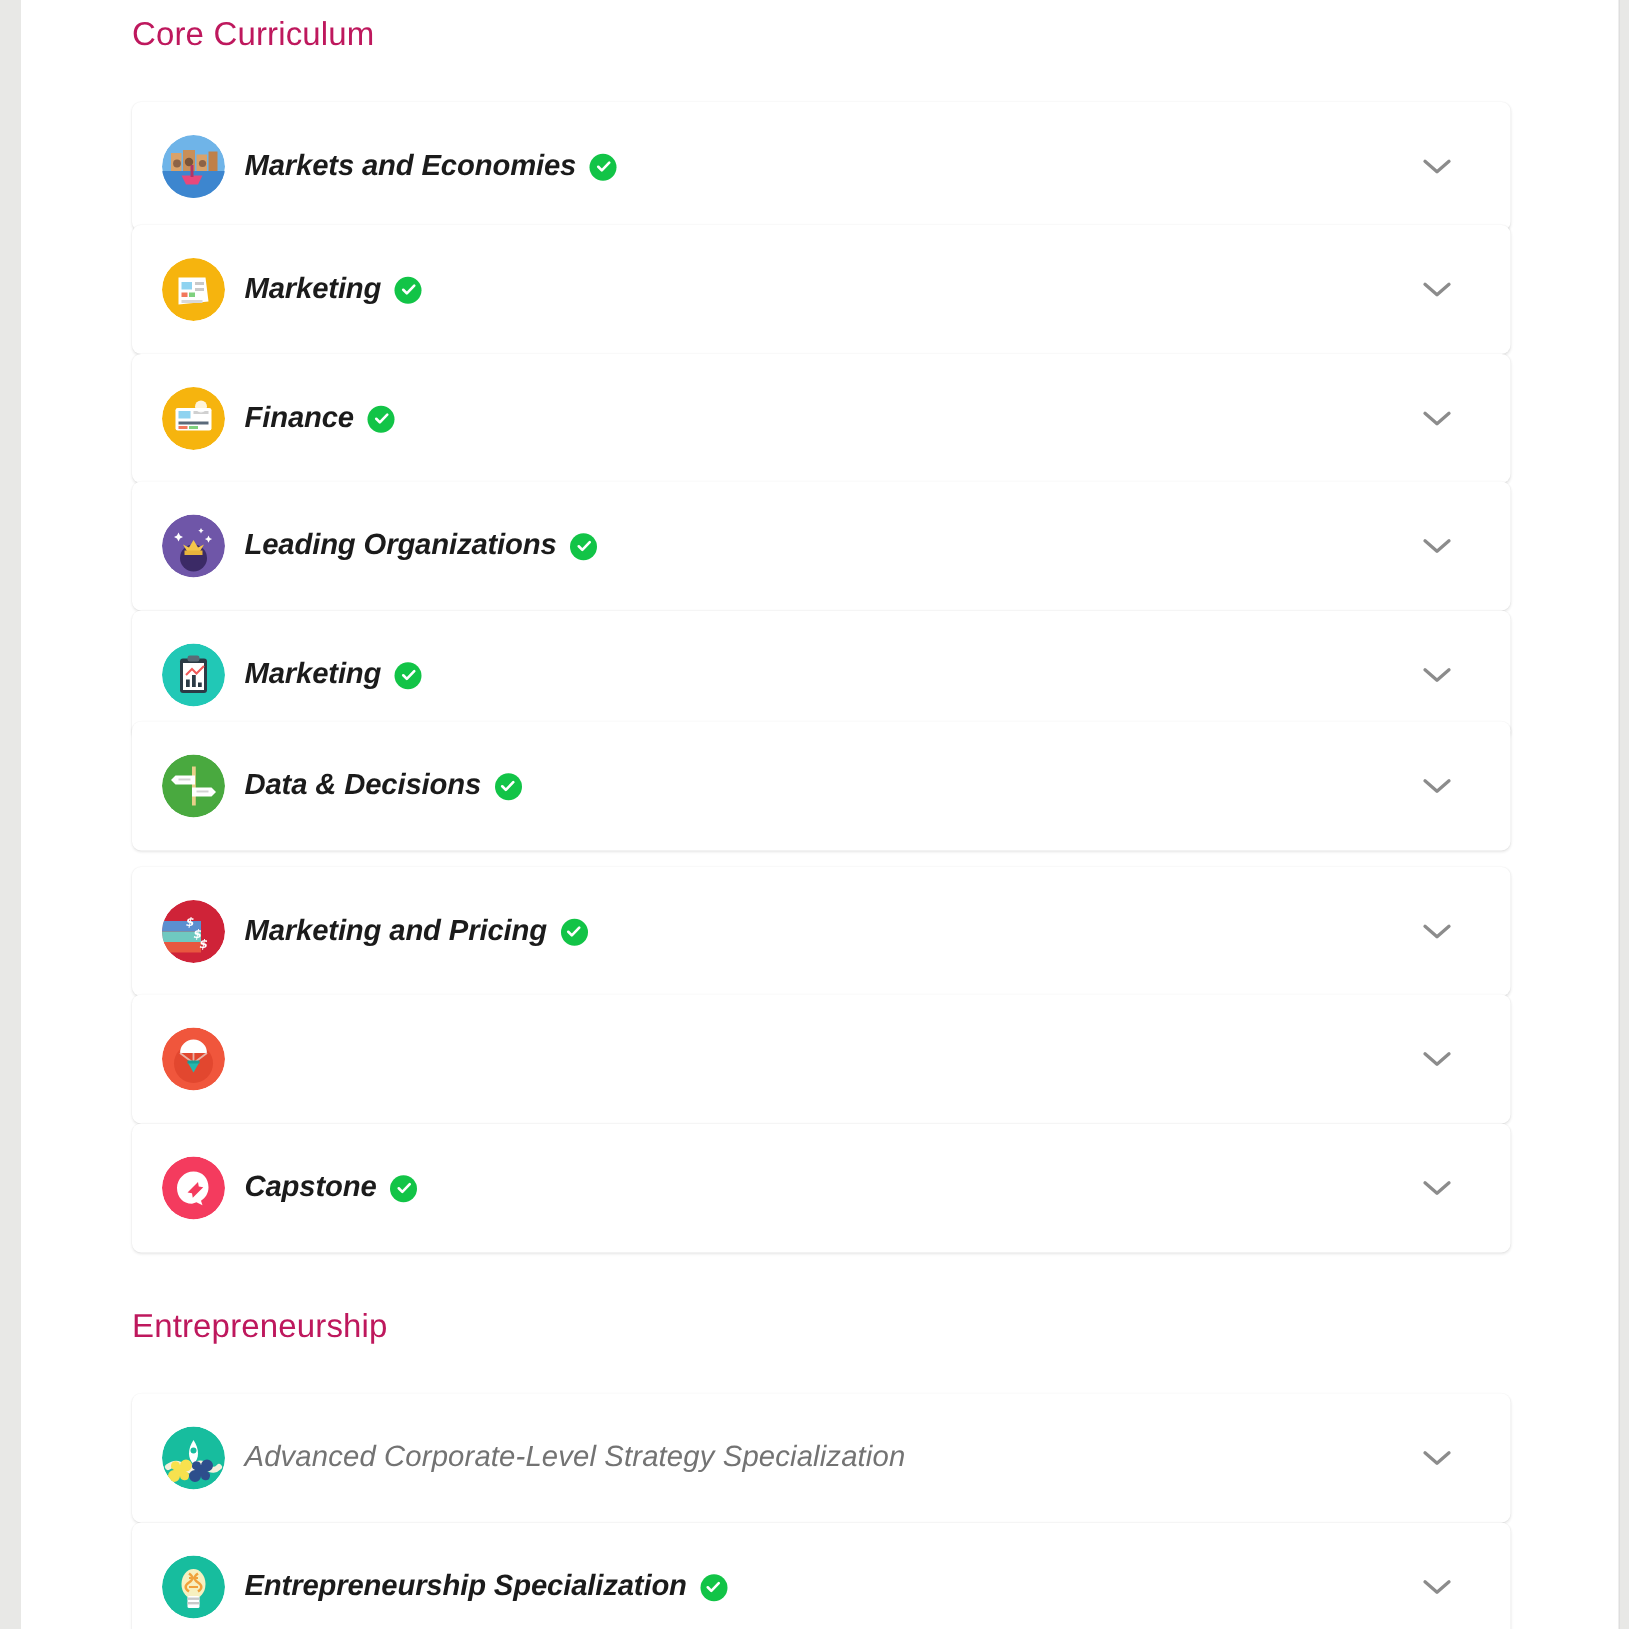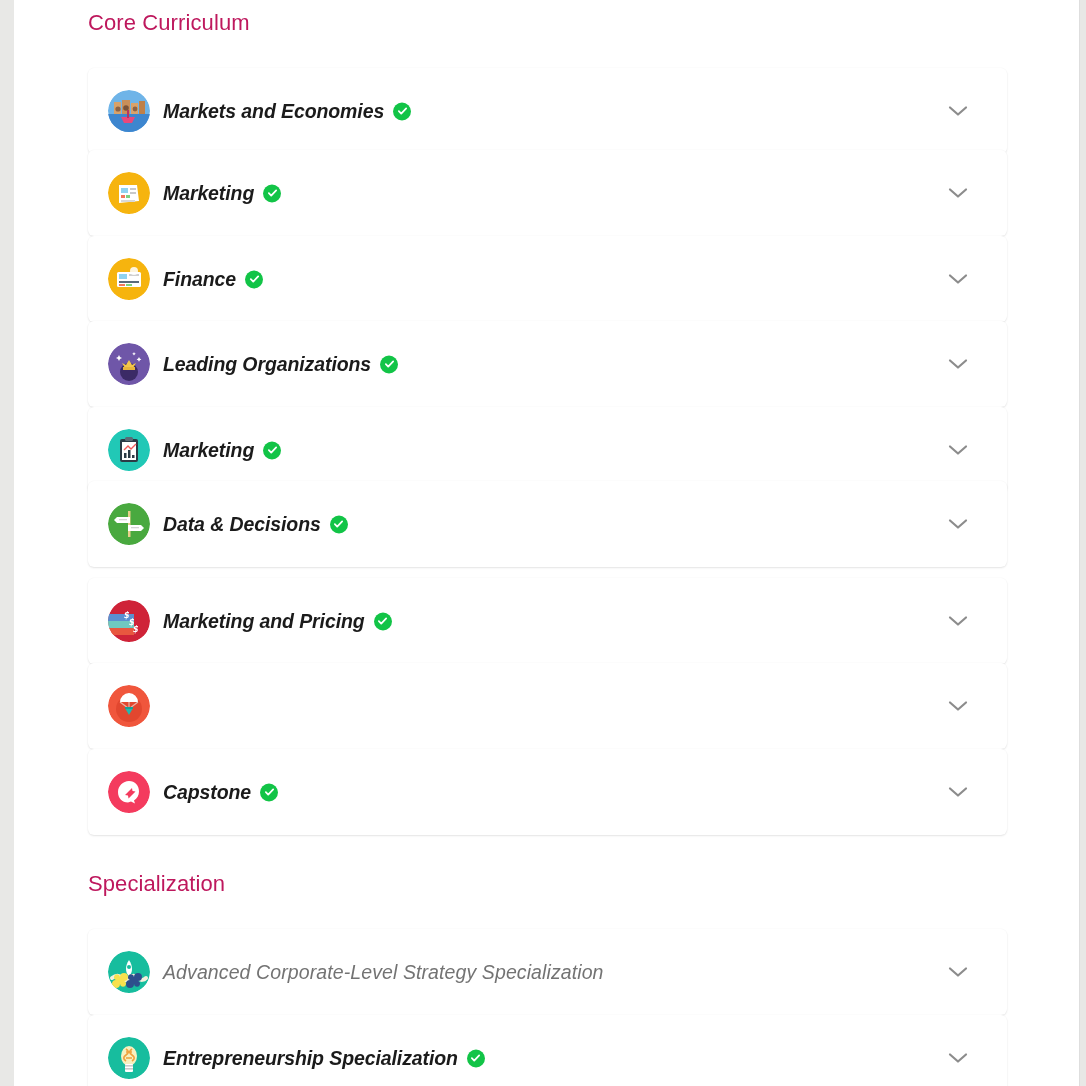--- a/index.html
+++ b/index.html
@@ -366,21 +366,21 @@
         </span>
       </span>
       <span class="chevron">
         <svg width="22" height="14" viewBox="0 0 22 14">
             <path d="M3 3.5L11 10.5L19 3.5" stroke="#8c8c8c" stroke-width="2.2" fill="none" stroke-linecap="round" stroke-linejoin="round"></path>
           </svg>
       </span>
     </div>
   </div>
 
-  <div class="section-heading" style="top:871px;">Specialization</div>
+  <div class="section-heading" style="top:871px;">Entrepreneurship</div>
 
   <div class="card inactive" style="top:929px;">
     <div class="card-inner">
       <span class="course-icon">
         <svg viewBox="0 0 42 42">
             <circle cx="21" cy="21" r="21" fill="#17bd9e"></circle>
           <path d="M21 9c2 3 3 6 3 9s-1 5-3 7c-2-2-3-4-3-7s1-6 3-9z" fill="#ffffff"></path>
           <circle cx="21" cy="16" r="2" fill="#17bd9e"></circle>
           <path d="M4 27c4-3 7-3 10 0s6 3 7 0" stroke="#f5f0dc" stroke-width="4" fill="none" stroke-linecap="round"></path>
           <path d="M21 27c3-3 6-3 9 0s6 2 8 0" stroke="#f5f0dc" stroke-width="4" fill="none" stroke-linecap="round"></path>

